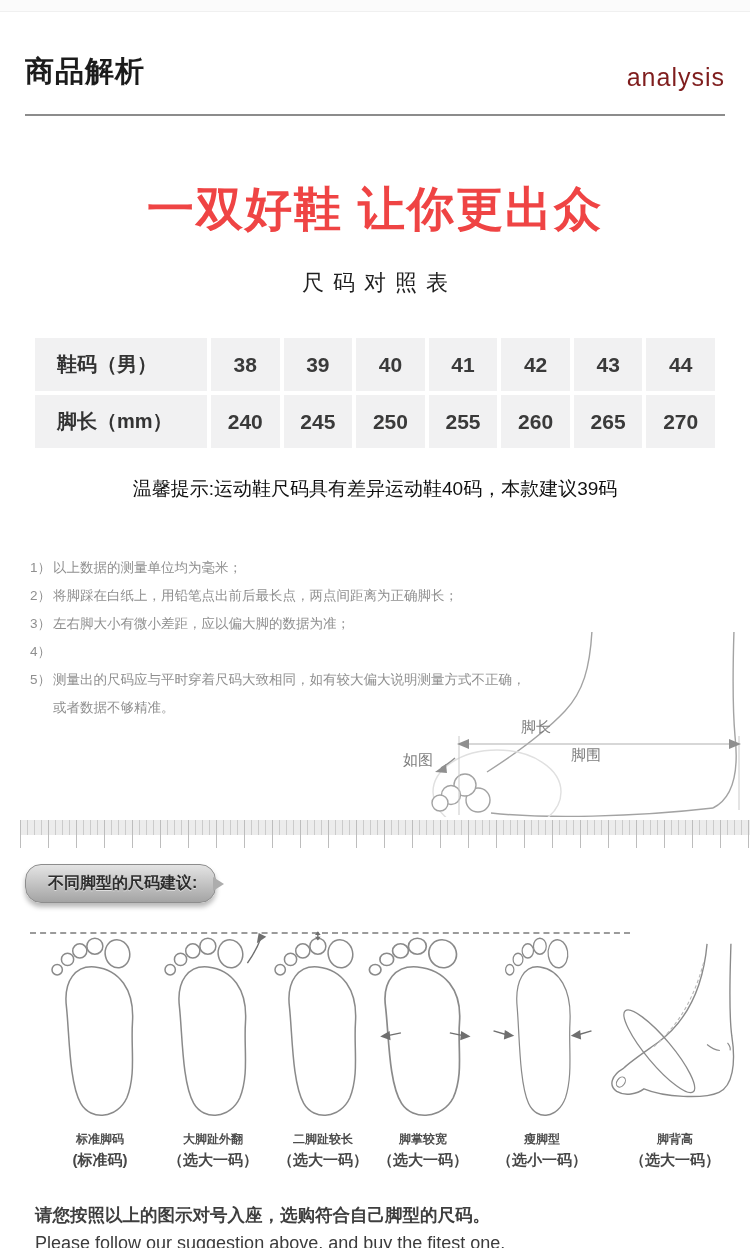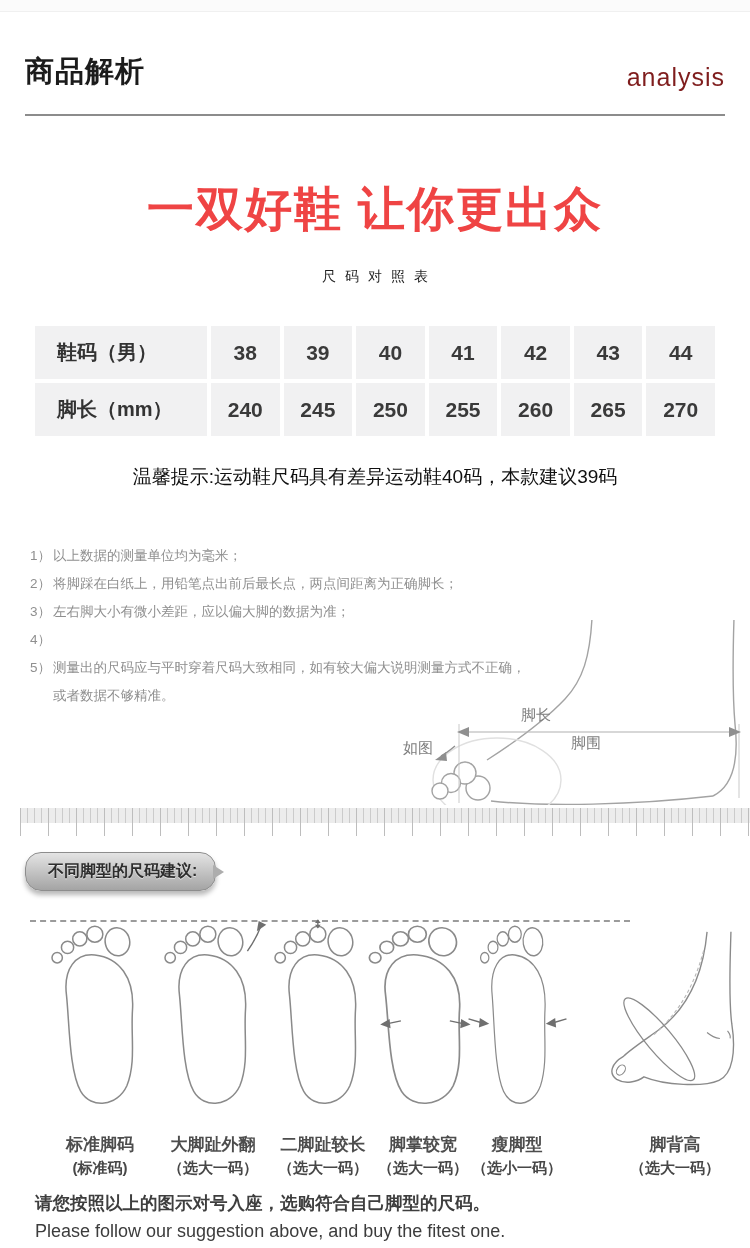--- a/index.html
+++ b/index.html
@@ -10,21 +10,21 @@
   .top-strip { position:absolute; top:0; left:0; right:0; height:12px; background:#fbfbfb; border-bottom:1px solid #f0f0f0; }
 
   
   .header { display:flex; justify-content:space-between; align-items:flex-end;
             margin:0 25px; padding-top:52px; padding-bottom:22px; border-bottom:2px solid #8c8c8c; }
   .header .zh { font-size:29px; font-weight:700; color:#1b1b1b; letter-spacing:1px; }
   .header .en { font-size:25px; font-weight:400; color:#7f1d1d; letter-spacing:1px; }
 
   
   .hero-title { margin-top:62px; text-align:center; font-size:47px; font-weight:800; color:#ef4444; letter-spacing:2px; }
-  .hero-sub { margin-top:27px; text-align:center; font-size:14px; color:#1f1f1f; letter-spacing:9px; text-indent:9px; }
+  .hero-sub { margin-top:27px; text-align:center; font-size:22px; color:#1f1f1f; letter-spacing:9px; text-indent:9px; }
 
   
   .size-table { margin:40px 35px 0; display:grid; grid-template-columns:172px repeat(7,1fr);
                 grid-auto-rows:53px; gap:4px; }
   .size-table .cell { background:#f1f1f2; display:flex; align-items:center; justify-content:center;
                       font-size:21px; font-weight:700; color:#3a3a3a; }
   .size-table .cell.label { justify-content:flex-start; padding-left:22px; font-size:20px; color:#333; }
 
   .tip { margin-top:28px; text-align:center; font-size:19px; color:#101010; }
 
@@ -52,21 +52,21 @@
            box-shadow:0 4px 5px rgba(0,0,0,.28); font-size:16px; font-weight:700; color:#2d2d2d;
            text-shadow:0 1px 0 rgba(255,255,255,.55); }
   .badge::after { content:""; position:absolute; right:-9px; top:50%; margin-top:-7px;
            border-left:11px solid #adadad; border-top:7px solid transparent; border-bottom:7px solid transparent; }
 
   
   .feet { position:relative; margin-top:16px; height:268px; }
   .dash-line { position:absolute; top:13px; left:30px; width:600px; border-top:2px dashed #9b9b9b; }
   .foot-type { position:absolute; top:0; text-align:center; }
   .foot-type svg { display:block; margin:12px auto 0; }
-  .foot-name { margin-top:16px; font-size:17px; font-weight:600; color:#4d4d4d; }
+  .foot-name { margin-top:2px; font-size:12px; font-weight:600; color:#4d4d4d; }
   .foot-advice { margin-top:3px; font-size:15px; font-weight:600; color:#474747; }
 
   
   .footer { margin:16px 0 12px 35px; }
   .footer .zh { font-size:17.5px; font-weight:600; color:#3e3e3e; }
   .footer .en { margin-top:6px; font-size:18px; color:#3c3c3c; }
 
   svg text { font-family:"Liberation Sans","DejaVu Sans",sans-serif; }
 </style>
 </head>
@@ -212,21 +212,21 @@
         <use href="#footprint" transform="translate(-7,0) scale(1.12,1)"></use>
         <path d="M 36,108 L 22,111" stroke="#6f6f6f" stroke-width="1.5" fill="none"></path>
         <polygon points="14,112 24,106 25,116" fill="#6f6f6f"></polygon>
         <path d="M 88,108 L 102,111" stroke="#6f6f6f" stroke-width="1.5" fill="none"></path>
         <polygon points="110,112 100,106 99,116" fill="#6f6f6f"></polygon>
       </svg>
       <div class="foot-name">脚掌较宽</div>
       <div class="foot-advice">（选大一码）</div>
     </div>
 
-    <div class="foot-type" style="left:459px;width:116px;">
+    <div class="foot-type" style="left:484px;width:116px;">
       <svg width="113" height="198" viewBox="0 0 120 210">
         <use href="#footprint" transform="translate(14,0) scale(0.8,1)"></use>
         <path d="M 8,106 L 22,110" stroke="#6f6f6f" stroke-width="1.5" fill="none"></path>
         <polygon points="30,111 20,105 19,115" fill="#6f6f6f"></polygon>
         <path d="M 112,106 L 98,110" stroke="#6f6f6f" stroke-width="1.5" fill="none"></path>
         <polygon points="90,111 100,105 101,115" fill="#6f6f6f"></polygon>
       </svg>
       <div class="foot-name">瘦脚型</div>
       <div class="foot-advice">（选小一码）</div>
     </div>

